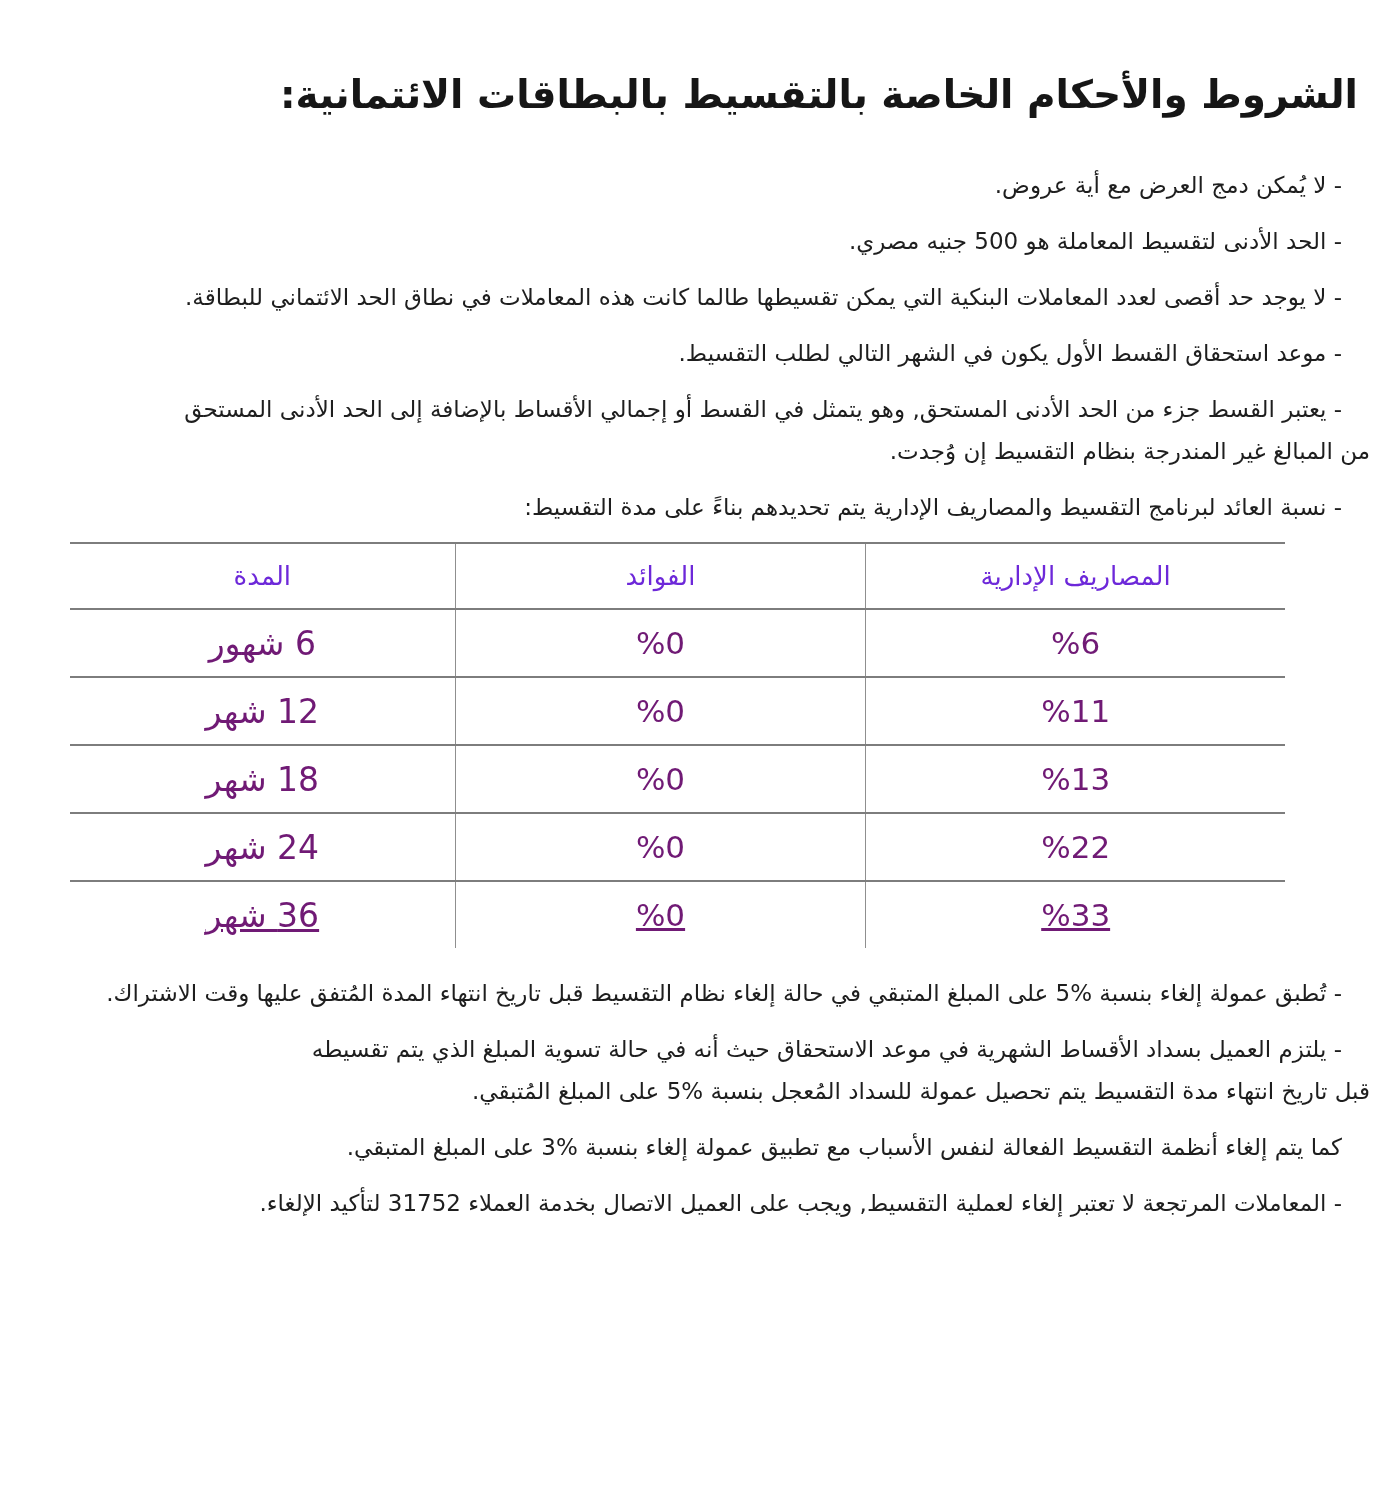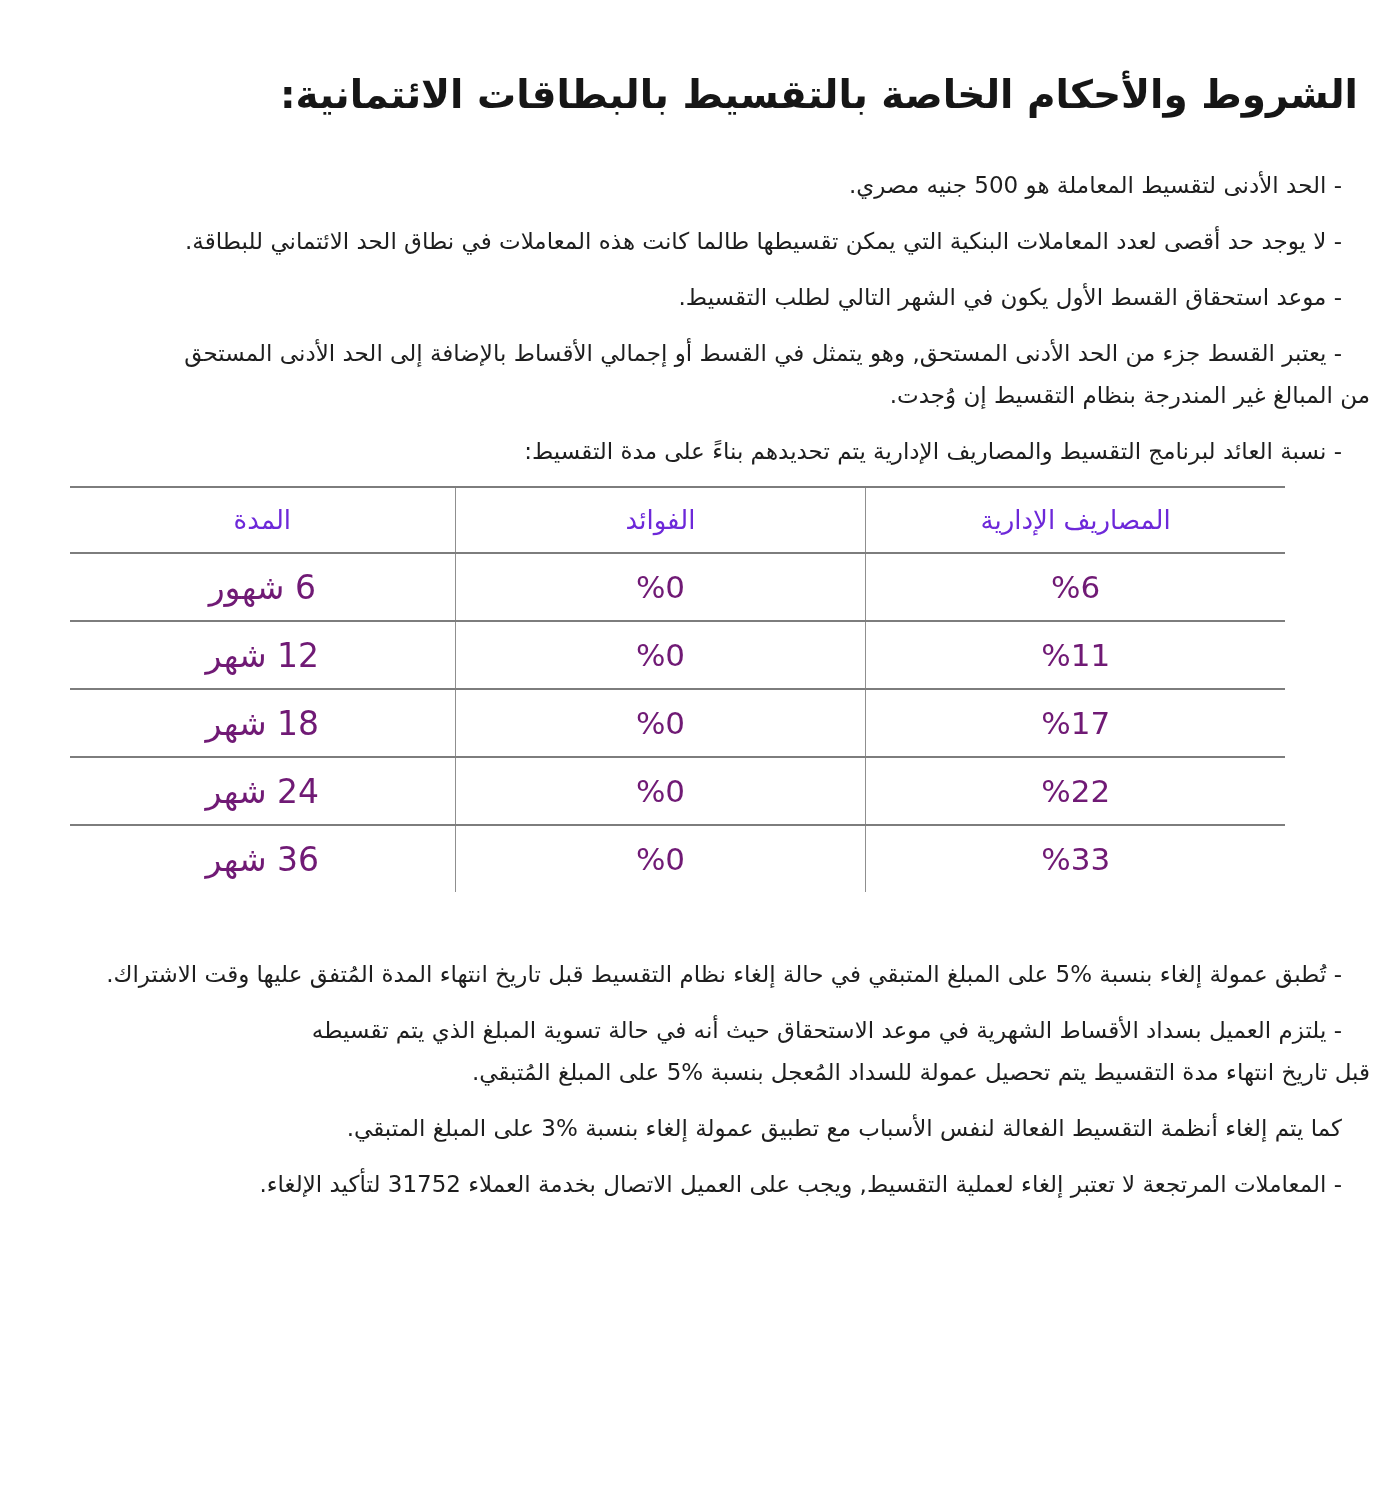--- a/index.html
+++ b/index.html
@@ -57,39 +57,42 @@
     color: #6d28d9;
   }
   .rates-table td {
     font-size: 31px;
     height: 64px;
     text-align: center;
     vertical-align: middle;
     border-bottom: 2px solid #7d7d7d;
     color: #701a75;
   }
-  .rates-table tr:last-child td { border-bottom: none; }
+  .rates-table tr:last-child td { border-bottom: none; text-decoration: underline; }
   .rates-table th:not(:last-child),
   .rates-table td:not(:last-child) {
     border-left: 1px solid #8f8f8f;
   }
   .rates-table td.duration-cell { font-size: 33px; }
-  .terms-bottom { margin-top: 61px; }
+  .terms-bottom { margin-top: 24px; }
   .col-fees  { width: 34.5%; }
   .col-int   { width: 33.8%; }
   .col-dur   { width: 31.7%; }
 </style>
 </head>
 <body>
 
 <div class="page">
 
   <h1 class="doc-title">الشروط والأحكام الخاصة بالتقسيط بالبطاقات الائتمانية:</h1>
 
   <div class="terms" id="terms-top">
+      <div class="term">
+        <div class="line">- لا يُمكن دمج العرض مع أية عروض.</div>
+      </div>
       <div class="term">
         <div class="line">- الحد الأدنى لتقسيط المعاملة هو 500 جنيه مصري.</div>
       </div>
       <div class="term">
         <div class="line">- لا يوجد حد أقصى لعدد المعاملات البنكية التي يمكن تقسيطها طالما كانت هذه المعاملات في نطاق الحد الائتماني للبطاقة.</div>
       </div>
       <div class="term">
         <div class="line">- موعد استحقاق القسط الأول يكون في الشهر التالي لطلب التقسيط.</div>
       </div>
       <div class="term">
@@ -119,21 +122,21 @@
           <td>%6</td>
           <td>%0</td>
           <td class="duration-cell">6 شهور</td>
         </tr>
         <tr>
           <td>%11</td>
           <td>%0</td>
           <td class="duration-cell">12 شهر</td>
         </tr>
         <tr>
-          <td>%17</td>
+          <td>%13</td>
           <td>%0</td>
           <td class="duration-cell">18 شهر</td>
         </tr>
         <tr>
           <td>%22</td>
           <td>%0</td>
           <td class="duration-cell">24 شهر</td>
         </tr>
         <tr>
           <td>%33</td>

